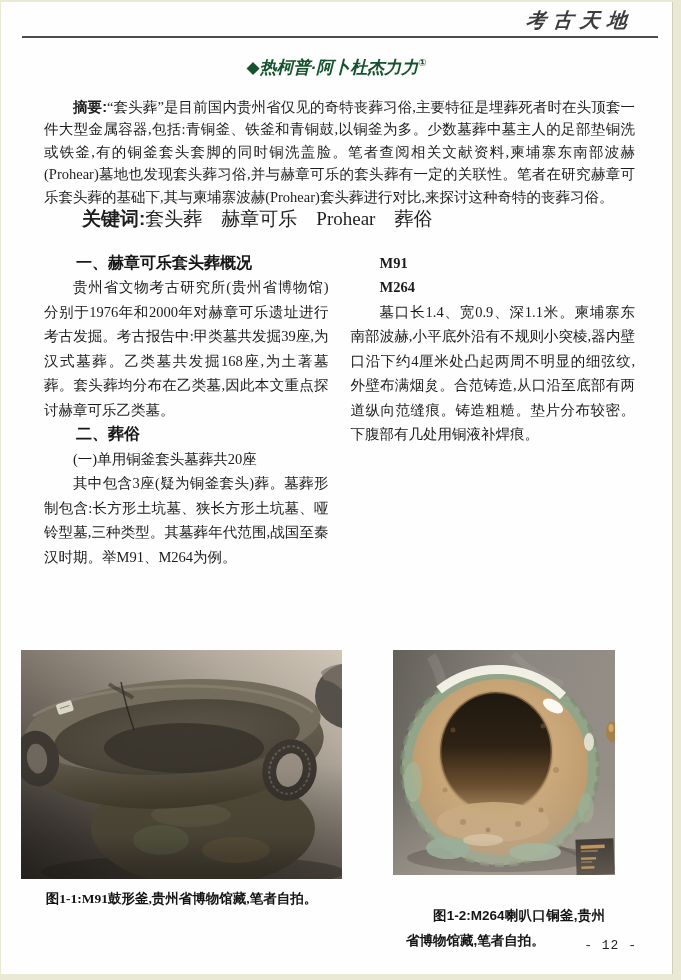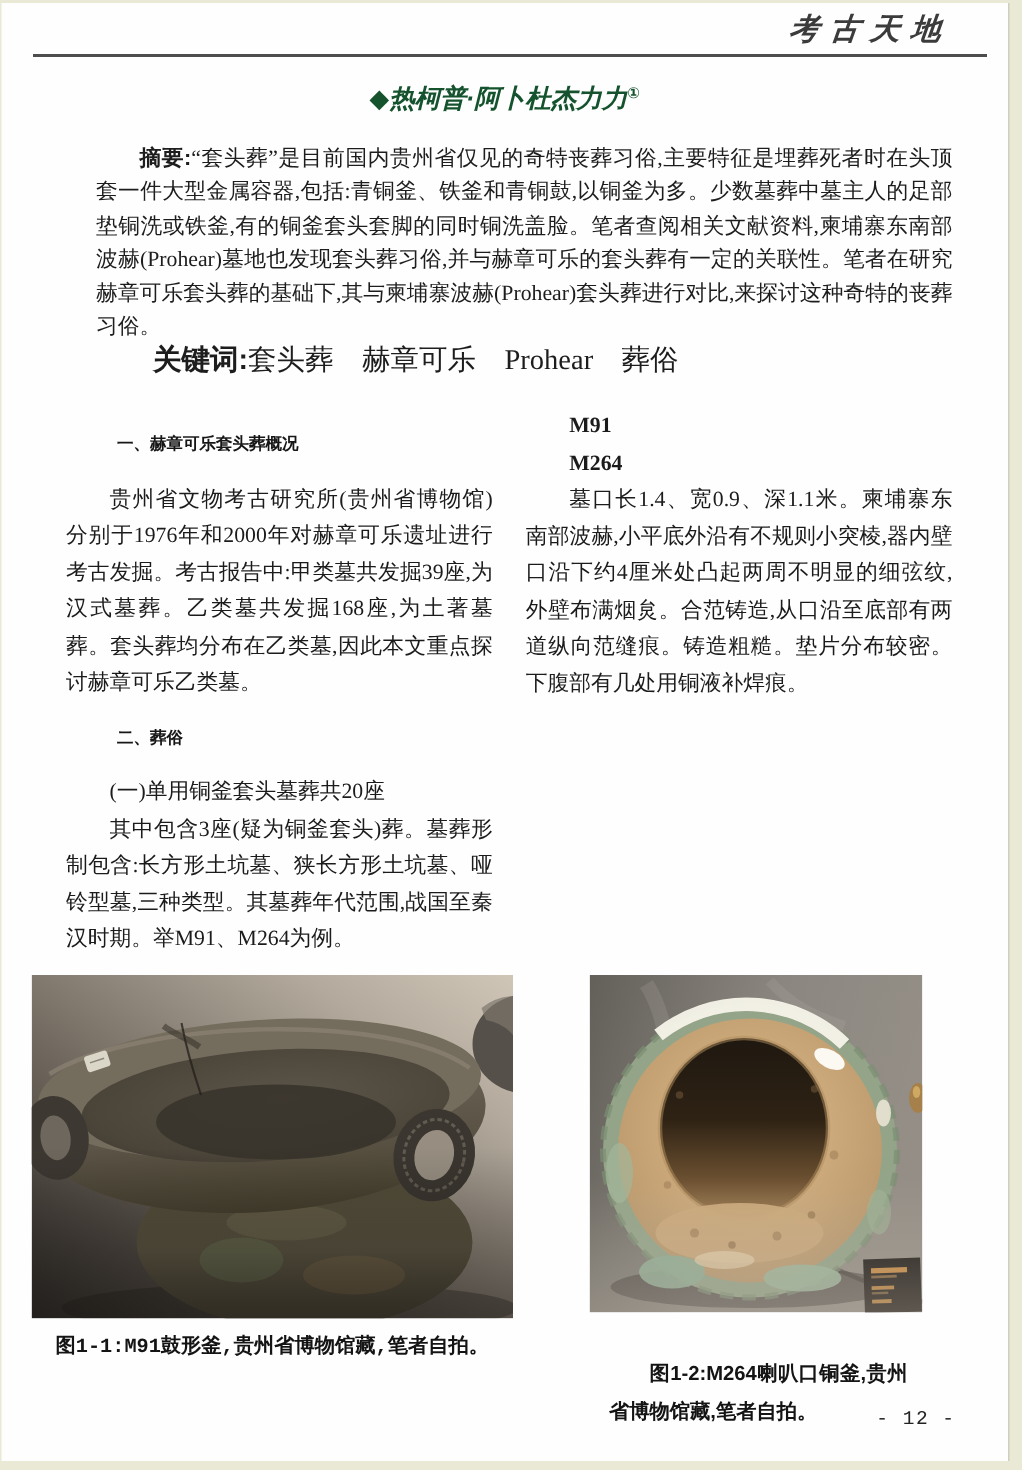--- a/index.html
+++ b/index.html
@@ -17,39 +17,39 @@
            letter-spacing:7px;color:#3b3b3b;line-height:24px;
            transform:skewX(-6deg);transform-origin:right top;}
   .rule{border:0;border-top:2px solid #4d4d4d;margin:4px 14px 0 21px;}
   
   .title{margin:64px 20px 0;text-align:center;font-family:var(--serif);
          font-weight:bold;font-size:38px;letter-spacing:1px;color:#0f0f0f;line-height:46px;}
   .author{margin-top:13px;text-align:center;font-family:var(--sans);
           font-weight:bold;font-size:17px;color:#14532d;line-height:24px;font-style:italic;}
   .author sup{font-size:10px;vertical-align:super;}
   
-  .front{margin:16px 37px 0 63px;color:#1d1d1d;}
+  .front{margin:16px 37px 0 43px;color:#1d1d1d;}
   .abstract{font-size:14.5px;line-height:22.5px;text-align:justify;text-indent:2em;margin:0;}
   .abstract .lbl,.keywords .lbl{font-family:var(--sans);font-weight:bold;}
   .keywords{font-size:19px;line-height:22.5px;text-indent:2em;margin:0;}
   
   .columns{display:flex;gap:22px;margin:20px 37px 0 43px;color:#1b1b1b;}
   .col{width:285px;font-size:14.5px;line-height:24.5px;text-align:justify;}
-  .col h3{margin:12px;font-family:var(--sans);font-weight:bold;font-size:11px;
+  .col h3{margin:0;font-family:var(--sans);font-weight:bold;font-size:16px;
           line-height:24.5px;text-indent:2em;color:#161616;}
   .col p{margin:0;text-indent:2em;}
   .col .sub{text-indent:2em;}
   .col .mhead{text-indent:2em;font-weight:bold;font-family:var(--serif);}
   
   .photo{position:absolute;overflow:hidden;}
   .photo svg{display:block;}
   .fig1{left:20px;top:648px;width:321px;height:229px;}
   .fig2{left:392px;top:648px;width:222px;height:225px;}
   .cap1{position:absolute;left:20px;top:885px;width:321px;margin:0;text-align:center;
-        font-family:Liberation Mono, monospace;font-weight:bold;font-size:13.5px;line-height:24px;color:#141414;}
+        font-family:Liberation Serif, serif;font-weight:bold;font-size:13.5px;line-height:24px;color:#141414;}
   .cap2{position:absolute;left:389px;top:885px;width:199px;margin:16px;
         font-family:var(--sans);font-weight:bold;font-size:13.5px;line-height:25px;
         text-align:justify;text-indent:2em;color:#141414;}
   .pageno{position:absolute;right:35px;top:936px;font-family:Liberation Mono, monospace;
           font-size:13px;letter-spacing:1px;color:#222;}
 </style>
 </head>
 <body>
 
 <div class="canvas">

